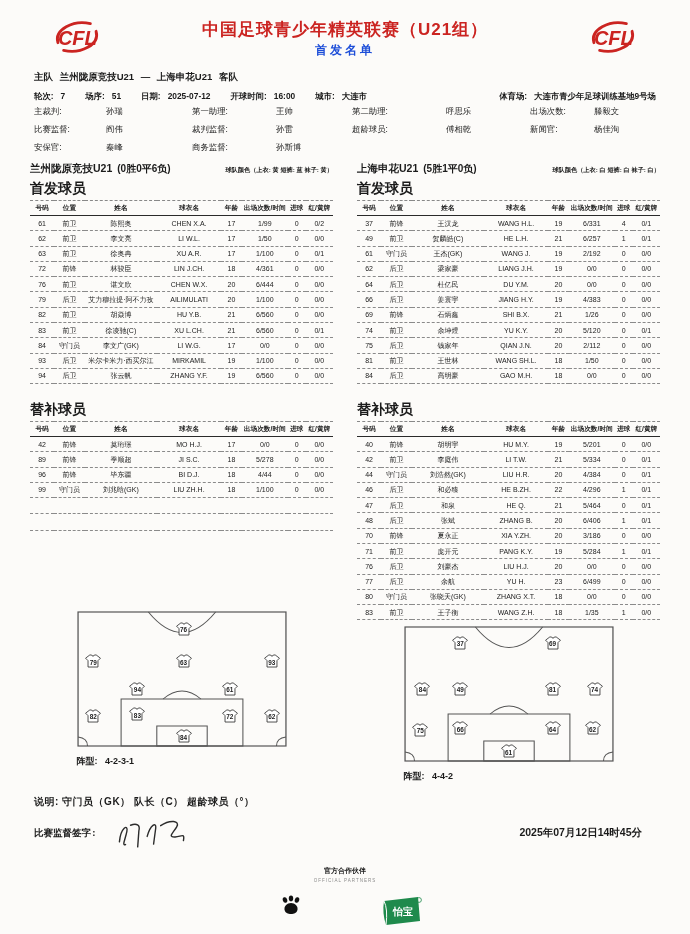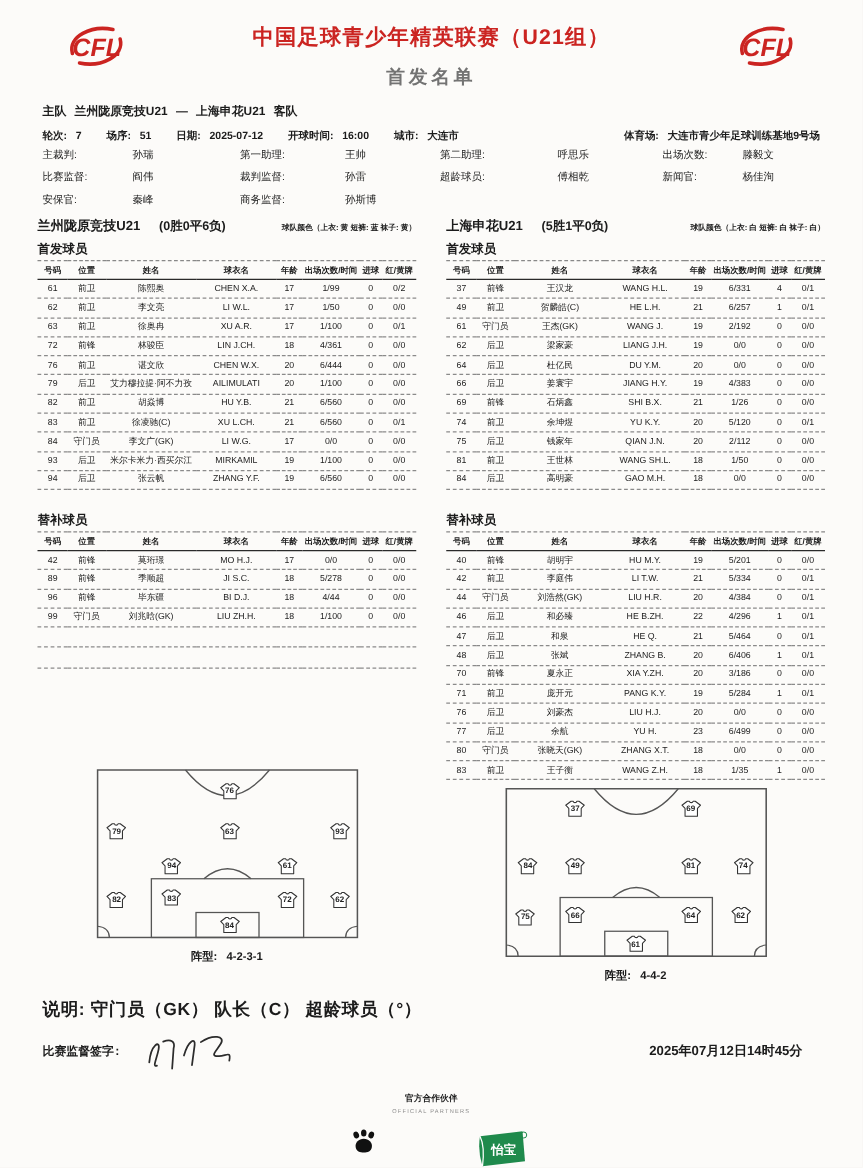--- a/index.html
+++ b/index.html
@@ -7,64 +7,64 @@
     width:690px;height:934px;background:#f3f2ee;
     font-family:"Liberation Sans","DejaVu Sans",sans-serif;color:#1b1b1b;
     -webkit-font-smoothing:antialiased;
   }
   .page{position:relative;width:690px;height:934px;background:#fcfbf9;overflow:hidden;}
 
   
   .top{display:flex;align-items:flex-start;justify-content:space-between;padding:16px 48px 0;}
   .titles{flex:1;text-align:center;padding-top:2px;}
   .league-title{font-size:17px;font-weight:900;color:#cb2421;letter-spacing:1px;}
-  .subtitle{font-size:15px;font-weight:900;color:#737373;margin-top:11px;letter-spacing:3px;}
+  .subtitle{font-size:12px;font-weight:900;color:#1d4ed8;margin-top:1px;letter-spacing:3px;}
   .cfl-logo{width:58px;height:42px;flex:0 0 auto;}
 
   
   .teams-line{padding:12px 34px 3px;font-size:9.5px;font-weight:800;}
   .teams-line span{margin-right:4px;}
   .info-line{display:flex;align-items:baseline;padding:4px 34px 1px;font-size:8.4px;font-weight:700;}
   .pair{white-space:nowrap;margin-right:20px;}
   .pair .v{margin-left:7px;font-weight:700;}
   .pair.last{margin-left:auto;margin-right:0;}
   .officials{display:grid;grid-template-columns:72px 86px 84px 76px 94px 84px 64px auto;
     padding:3px 34px 0;font-size:8.4px;font-weight:400;row-gap:7px;align-items:baseline;}
 
   
   .columns{display:grid;grid-template-columns:1fr 1fr;column-gap:24px;padding:9px 30px 0;}
   .team-head{display:flex;align-items:baseline;margin-bottom:2px;}
   .team-name{font-size:10.5px;font-weight:900;white-space:nowrap;}
-  .team-record{font-size:10px;font-weight:900;margin-left:15px;white-space:nowrap;}
+  .team-record{font-size:10px;font-weight:900;margin-left:5px;white-space:nowrap;}
   .team-kit{font-size:6.2px;font-weight:700;margin-left:auto;padding-left:6px;white-space:nowrap;}
-  .sec-label{font-size:10px;font-weight:900;margin:4px 0 2px;}
+  .sec-label{font-size:14px;font-weight:900;margin:4px 0 2px;}
   .starters-area{min-height:197px;}
   .subs-area{min-height:184px;}
   table{width:100%;border-collapse:collapse;table-layout:fixed;font-size:7px;border-top:1px dashed #888;}
   th{font-size:6.7px;font-weight:900;border-bottom:1.3px solid #2a2a2a;padding:2.5px 0;white-space:nowrap;overflow:hidden;}
   td{padding:2.6px 1px;text-align:center;border-bottom:1px dashed #8a8a8a;line-height:1.3;word-break:break-all;font-weight:500;}
   .c-no{width:8%;} .c-pos{width:10%;} .c-name{width:24%;} .c-jname{width:21%;}
   .c-age{width:7%;} .c-apps{width:15%;} .c-goals{width:6%;} .c-cards{width:9%;}
   .filler-row td{height:10px;border-bottom:1px dashed #8a8a8a;}
 
   .coach-line{font-size:9.5px;font-weight:900;margin:6px 0 0;}
   .coach-line .coach-name{margin-left:8px;}
 
   
   .pitch-wrap{width:210px;margin:6px auto 0;}
   .pitch{position:relative;width:210px;height:136px;}
   .pitch svg.field{position:absolute;inset:0;width:100%;height:100%;}
   .jersey{position:absolute;width:17px;height:15px;transform:translate(-50%,-50%);z-index:2;}
   .jersey svg{position:absolute;inset:0;width:100%;height:100%;}
   .jersey-num{position:absolute;left:0;right:0;top:4.5px;text-align:center;font-size:6.4px;font-weight:800;color:#222;}
-  .formation-label{text-align:center;font-size:9px;font-weight:800;margin-top:8px;}
+  .formation-label{font-size:9px;font-weight:800;margin-top:8px;}
   .formation-label .fv{margin-left:5px;}
 
   
-  .note-line{padding:12px 34px 0;font-size:14px;font-weight:900;letter-spacing:.5px;}
+  .note-line{padding:12px 34px 0;font-size:10px;font-weight:900;letter-spacing:.5px;}
   .sign-row{display:flex;align-items:center;padding:7px 34px 0;}
   .sign-label{font-size:9.5px;font-weight:900;white-space:nowrap;font-family:Liberation Mono, monospace;}
   .signature{margin-left:14px;transform:rotate(-3deg);}
   .datetime{margin-left:auto;font-size:10.5px;font-weight:900;padding-right:14px;}
   .partners{text-align:center;margin-top:16px;}
   .partners-title{font-size:7px;font-weight:900;}
   .partners-sub{font-size:4.5px;color:#8c8c8c;letter-spacing:1px;margin-top:2px;}
   .logo-row{display:flex;justify-content:center;align-items:flex-start;gap:62px;margin-top:12px;}
   .kelme{display:flex;flex-direction:column;align-items:center;width:50px;}
   .yibao{width:46px;height:34px;}

